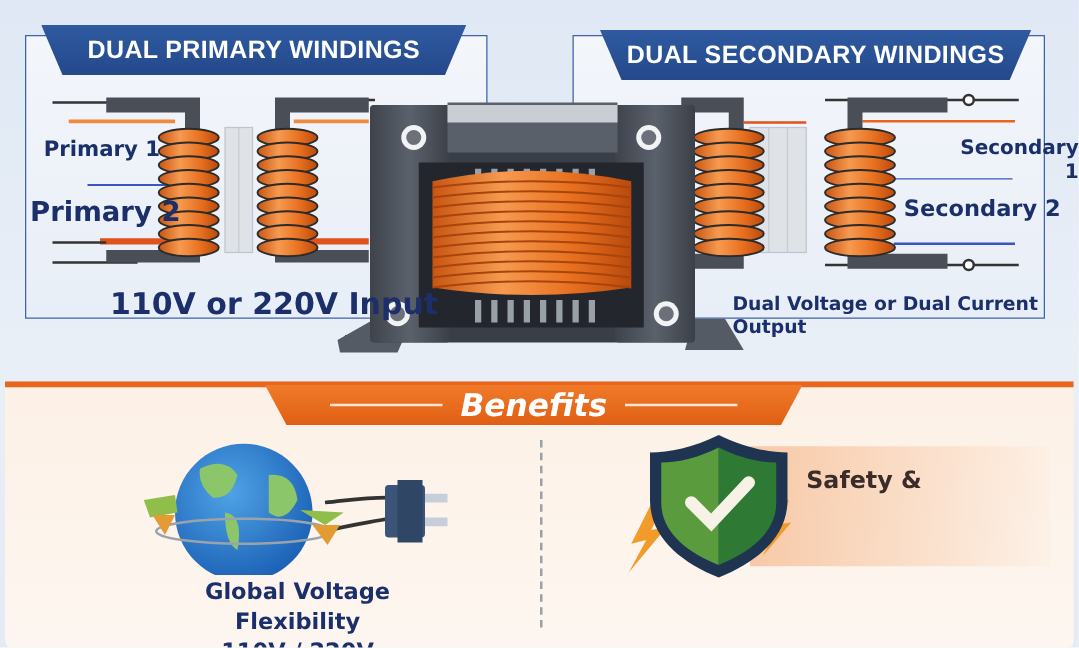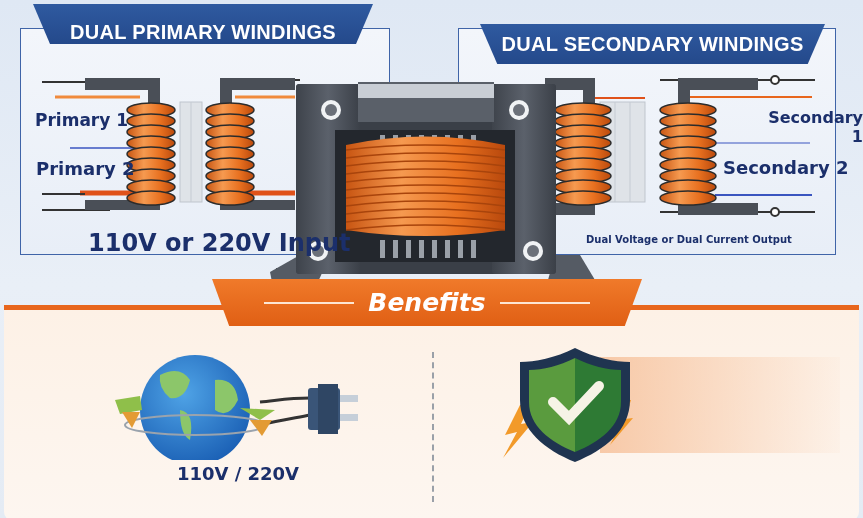--- a/index.html
+++ b/index.html
@@ -6,31 +6,31 @@
   body{width:863px;height:518px;overflow:hidden;position:relative;
     background:linear-gradient(180deg,#dfe8f4 0%,#e9eff7 55%,#e4ebf4 100%);
     font-family:"Liberation Sans",sans-serif;}
   .panel{position:absolute;border:1.5px solid #3f64a8;background:linear-gradient(180deg,#f3f6fb,#e8eef7);}
   .banner{position:absolute;height:40px;background:linear-gradient(180deg,#2f5aa0,#24498b);
     color:#fff;font-weight:bold;font-size:20px;letter-spacing:0.3px;display:flex;align-items:center;justify-content:center;
     clip-path:polygon(0 0,100% 0,95% 100%,5% 100%);}
   .lbl{position:absolute;color:#1b2f6b;font-weight:bold;font-family:"DejaVu Sans",sans-serif;}
   .bottom{position:absolute;left:4px;top:305px;width:855px;height:210px;
     background:linear-gradient(180deg,#fdf1e6,#fdf6f0);border-top:5px solid #e8661d;border-radius:0 0 8px 8px;}
-  .benefits-banner{position:absolute;left:212px;top:279px;width:430px;height:47px;
+  .benefits-banner{position:absolute;left:212px;top:308px;width:430px;height:32px;
     background:linear-gradient(180deg,#f07a2a,#e05f14);clip-path:polygon(0 0,100% 0,96% 100%,4% 100%);
     display:flex;align-items:center;justify-content:center;gap:14px;}
   .benefits-banner .line{width:90px;height:2px;background:#fde6d3;}
   .benefits-banner span.t{color:#fff;font-weight:bold;font-style:italic;font-size:25px;font-family:"DejaVu Sans",sans-serif;}
 </style>
 </head>
 <body>
 
 <div class="panel" style="left:20px;top:28px;width:368px;height:225px;"></div>
-<div class="banner" style="left:33px;top:4px;width:340px;align-items:flex-end;">
+<div class="banner" style="left:33px;top:20px;width:340px;">
   <span>DUAL PRIMARY WINDINGS</span>
 </div>
 
 <div class="panel" style="left:458px;top:28px;width:376px;height:225px;"></div>
 <div class="banner" style="left:480px;top:8px;width:345px;margin-top:16px;">
   <span>DUAL SECONDARY WINDINGS</span>
 </div>
 
 <svg width="863" height="300" style="position:absolute;left:0;top:0;">
   <defs>
@@ -175,28 +175,28 @@
         <path d="M346 198 Q425 188 505 198" stroke="#a8440c" fill="none" stroke-width="1.5"></path>
         <path d="M346 206 Q425 196 505 206" stroke="#a8440c" fill="none" stroke-width="1.5"></path>
         <path d="M346 214 Q425 204 505 214" stroke="#a8440c" fill="none" stroke-width="1.5"></path>
         <path d="M346 222 Q425 212 505 222" stroke="#a8440c" fill="none" stroke-width="1.5"></path>
         <path d="M346 230 Q425 220 505 230" stroke="#a8440c" fill="none" stroke-width="1.5"></path>
       </g>
   </g>
 </svg>
 
 <div class="lbl" style="left:35px;top:110px;font-size:17px;">Primary 1</div>
-<div class="lbl" style="left:36px;top:158px;font-size:18px;">Primary 2</div>
+<div class="lbl" style="left:24px;top:158px;font-size:22px;">Primary 2</div>
 <div class="lbl" style="left:88px;top:229px;font-size:24px;">
   <span>110V or 220V Input</span>
 </div>
 
 <div class="lbl" style="left:754px;top:108px;font-size:16px;text-align:right;">Secondary 1</div>
 <div class="lbl" style="left:723px;top:157px;font-size:18px;">Secondary 2</div>
-<div class="lbl" style="left:586px;top:234px;font-size:10px;">Dual Voltage or Dual Current Output</div>
+<div class="lbl" style="left:586px;top:234px;font-size:15px;">Dual Voltage or Dual Current Output</div>
 
 <div class="bottom"></div>
 <div class="benefits-banner">
   <div class="line"></div>
   <span class="t">Benefits</span>
   <div class="line"></div>
 </div>
 <div style="position:absolute;left:432px;top:352px;height:150px;border-left:2px dashed #9aa0a8;"></div>
 
 <svg width="280" height="120" style="position:absolute;left:110px;top:340px;">
@@ -214,26 +214,28 @@
   <path d="M5 60 L30 56 L32 70 L10 74 Z" fill="#8fbf4a"></path>
   <path d="M12 72 L30 72 L22 88 Z" fill="#e39b34"></path>
   <path d="M130 68 L165 70 L150 80 Z" fill="#8fbf4a"></path>
   <path d="M140 80 L162 80 L152 96 Z" fill="#e39b34"></path>
   <rect x="198" y="48" width="32" height="42" rx="3" fill="#3a5578"></rect>
   <rect x="208" y="44" width="20" height="50" fill="#2f4664"></rect>
   <rect x="230" y="55" width="18" height="7" fill="#c6cfd9"></rect>
   <rect x="230" y="74" width="18" height="7" fill="#c6cfd9"></rect>
 </svg>
 <div class="lbl" style="left:118px;top:462px;width:240px;text-align:center;font-size:18px;line-height:24px;">
+  <div>Global Voltage Flexibility</div>
   <div>110V / 220V</div>
 </div>
 
 <div style="position:absolute;left:600px;top:357px;width:240px;height:96px;background:linear-gradient(90deg,rgba(246,190,150,0.8),rgba(252,228,210,0.2));"></div>
 <svg width="160" height="130" style="position:absolute;left:495px;top:340px;">
   <path d="M25 65 L10 95 L22 92 L8 118 L38 82 L26 84 L35 65 Z" fill="#f29a2a"></path>
   <path d="M128 60 L118 85 L126 84 L115 105 L138 78 L130 79 L136 60 Z" fill="#f29a2a"></path>
   <path d="M80 8 C60 18 40 22 25 22 V60 C25 90 50 110 80 122 C110 110 135 90 135 60 V22 C120 22 100 18 80 8 Z" fill="#1f3450"></path>
   <path d="M80 18 C64 26 48 30 34 30 V62 C34 86 55 102 80 112 Z" fill="#5a9b3e"></path>
   <path d="M80 18 C96 26 112 30 126 30 V62 C126 86 105 102 80 112 Z" fill="#2e7a34"></path>
   <path d="M58 62 L74 78 L104 46" stroke="#f6f3e6" stroke-width="10" fill="none" stroke-linecap="round"></path>
 </svg>
 <div class="lbl" style="left:645px;top:370px;font-size:19px;line-height:28px;color:#3a2c28;text-align:center;">
+  <div>Safety &amp;</div>
 </div>
 
 </body></html>

